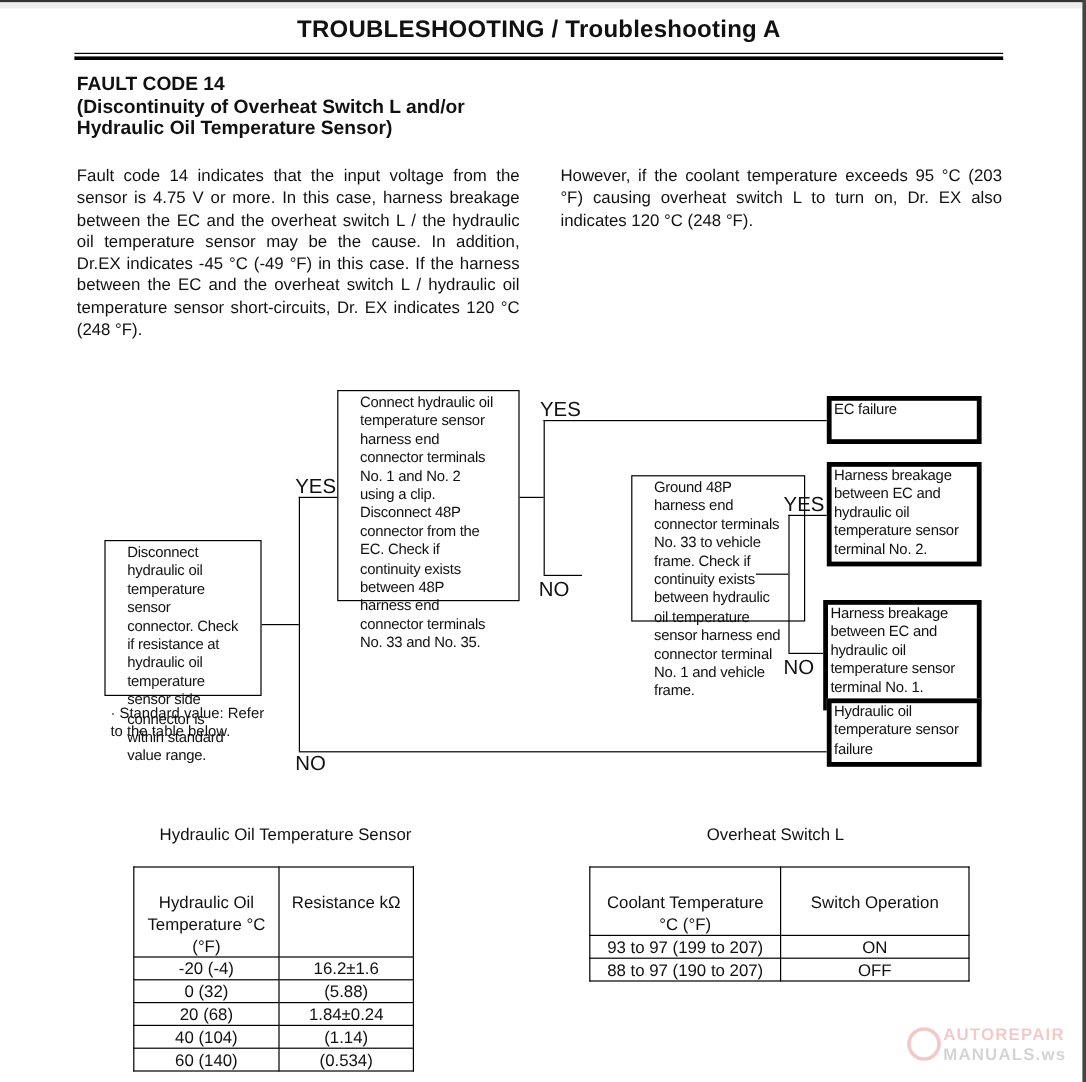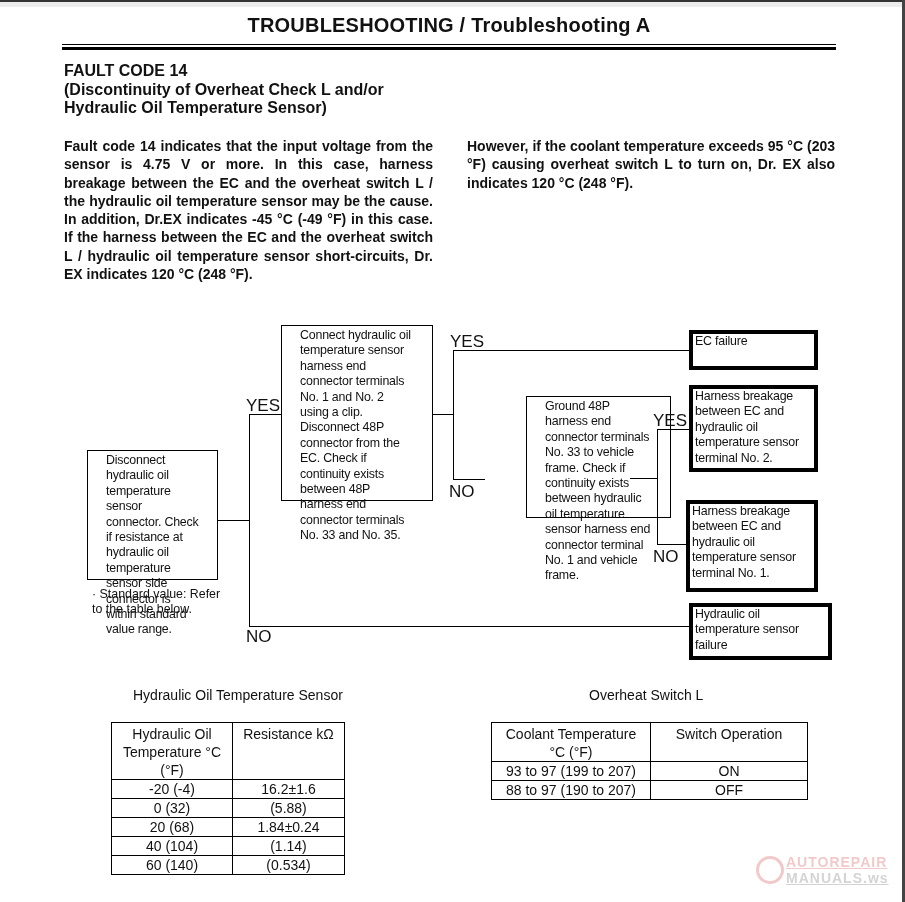--- a/index.html
+++ b/index.html
@@ -16,21 +16,21 @@
     position: absolute; left: 62px; width: 774px; top: 14px; text-align: center;
     font-weight: bold; font-size: 20px; letter-spacing: 0.2px;
   }
   .rule-thin { position: absolute; left: 62px; width: 774px; top: 44px; height: 1px; background: #000; }
   .rule-thick { position: absolute; left: 62px; width: 774px; top: 47px; height: 3px; background: #000; }
 
   .fault-title {
     position: absolute; left: 64px; top: 62px; font-weight: bold; font-size: 16px; line-height: 18.5px;
   }
   .para {
-    position: absolute; font-size: 14px; line-height: 18.3px; text-align: justify; font-weight: bold;
+    position: absolute; font-size: 14px; line-height: 18.3px; text-align: justify;
   }
   .para-left { left: 64px; top: 137px; width: 369px; }
   .para-right { left: 467px; top: 137px; width: 368px; }
 
   .box {
     position: absolute; border: 1px solid #000; background: #fff;
     font-size: 12.4px; line-height: 15.4px; padding: 2px 18px; box-sizing: border-box;
     letter-spacing: -0.2px;
   }
   .box.result { border: 4px solid #000; padding: 0px 2px; }
@@ -41,42 +41,42 @@
 
   .note { position: absolute; left: 92px; top: 587px; font-size: 12.4px; line-height: 15.4px; }
 
   .table-title { position: absolute; font-size: 14px; }
   table.spec {
     position: absolute; border-collapse: collapse; font-size: 14px; line-height: 18px;
   }
   table.spec td, table.spec th {
     border: 1px solid #000; text-align: center; font-weight: normal; padding: 0 4px;
   }
-  table.spec th { vertical-align: top; padding-top: 2px; }
+  table.spec th { vertical-align: top; padding-top: 20px; }
 
   .watermark { position: absolute; left: 752px; top: 852px; width: 140px; height: 40px; opacity: 0.28; }
-  .wm-text { position: absolute; left: 34px; font-weight: bold; letter-spacing: 1px; text-decoration: underline; }
+  .wm-text { position: absolute; left: 34px; font-weight: bold; letter-spacing: 1px; }
   .wm-line1 { top: 2px; font-size: 14px; color: #d04040; }
   .wm-line2 { top: 18px; font-size: 14px; color: #666; }
   .wm-icon { position: absolute; left: 4px; top: 4px; width: 28px; height: 28px; border-radius: 50%; border: 3px solid #d04040; box-sizing: border-box; }
 </style>
 </head>
 <body>
 
 <div class="frame-top"></div>
 <div class="frame-top-shadow"></div>
 <div class="frame-right"></div>
 
 <div class="header-title">TROUBLESHOOTING / Troubleshooting A</div>
 <div class="rule-thin"></div>
 <div class="rule-thick"></div>
 
 <div class="fault-title">
   <div>FAULT CODE 14</div>
-  <div>(Discontinuity of Overheat Check L and/or</div>
+  <div>(Discontinuity of Overheat Switch L and/or</div>
   <div>Hydraulic Oil Temperature Sensor)</div>
 </div>
 
 <div class="para para-left">Fault code 14 indicates that the input voltage from the sensor is 4.75 V or more. In this case, harness breakage between the EC and the overheat switch L / the hydraulic oil temperature sensor may be the cause. In addition, Dr.EX indicates -45 °C (-49 °F) in this case. If the harness between the EC and the overheat switch L / hydraulic oil temperature sensor short-circuits, Dr. EX indicates 120 °C (248 °F).</div>
 <div class="para para-right">However, if the coolant temperature exceeds 95 °C (203 °F) causing overheat switch L to turn on, Dr. EX also indicates 120 °C (248 °F).</div>
 
 <div>
 
   <div class="box" style="left:87px; top:450px; width:131px; height:130px;">Disconnect hydraulic oil temperature sensor connector. Check if resistance at hydraulic oil temperature sensor side connector is within standard value range.</div>
   <div class="note" style="width:130px;">· Standard value: Refer to the table below.</div>
@@ -102,21 +102,21 @@
   <div class="line hl" style="left:630px; top:478px; width:27px;"></div>
   <div class="line vl" style="left:657px; top:429px; height:115px;"></div>
   <div class="line hl" style="left:657px; top:429px; width:32px;"></div>
   <div class="line hl" style="left:657px; top:544px; width:29px;"></div>
   <div class="lbl" style="left:653px; top:411px;">YES</div>
   <div class="lbl" style="left:653px; top:547px;">NO</div>
 
   <div class="box result" style="left:689px; top:330px; width:129px; height:40px;">EC failure</div>
   <div class="box result" style="left:689px; top:385px; width:129px; height:87px;">Harness breakage between EC and hydraulic oil temperature sensor terminal No. 2.</div>
   <div class="box result" style="left:686px; top:500px; width:132px; height:92px;">Harness breakage between EC and hydraulic oil temperature sensor terminal No. 1.</div>
-  <div class="box result" style="left:689px; top:603px; width:143px; height:57px;">Hydraulic oil temperature sensor failure</div>
+  <div class="box result" style="left:689px; top:582px; width:129px; height:57px;">Hydraulic oil temperature sensor failure</div>
 </div>
 
 <div class="table-title" style="left:133px; top:687px;">Hydraulic Oil Temperature Sensor</div>
 <table class="spec" style="left:111px; top:722px; width:234px;">
   <tbody>
       <tr>
     <th style="width:112px; height:52px;">Hydraulic Oil Temperature °C (°F)</th>
     <th>Resistance kΩ</th>
   </tr>
   <tr>

